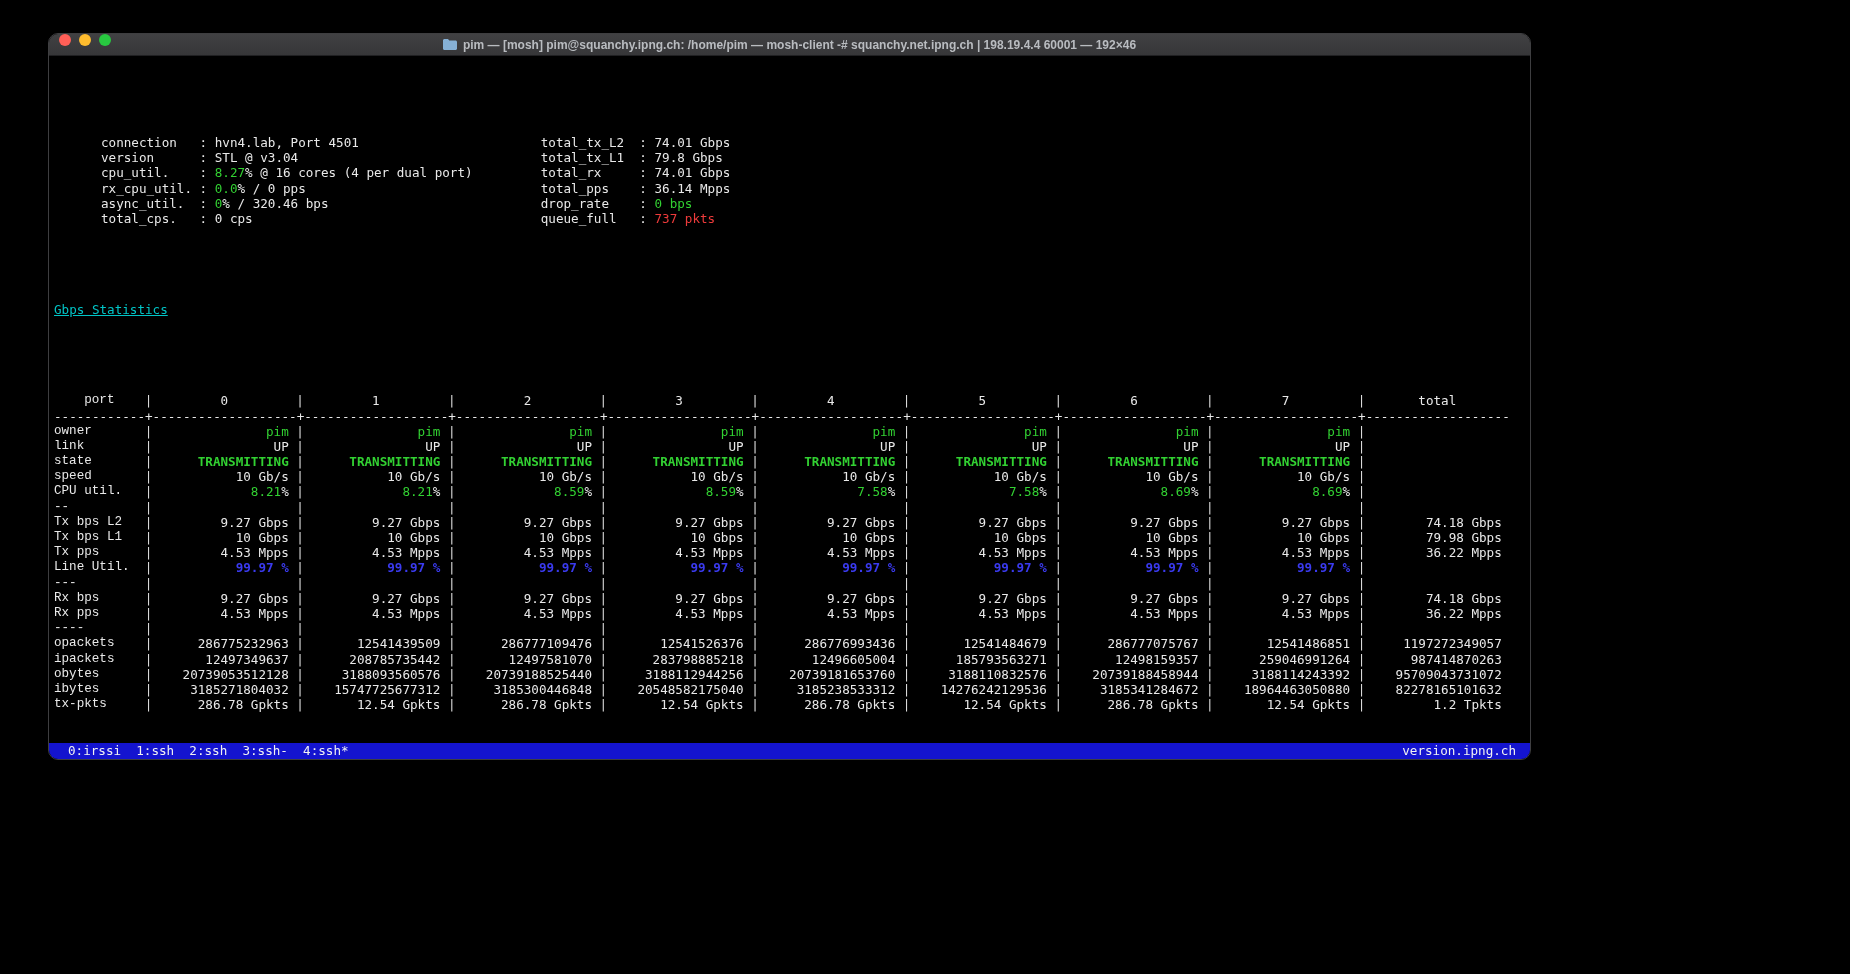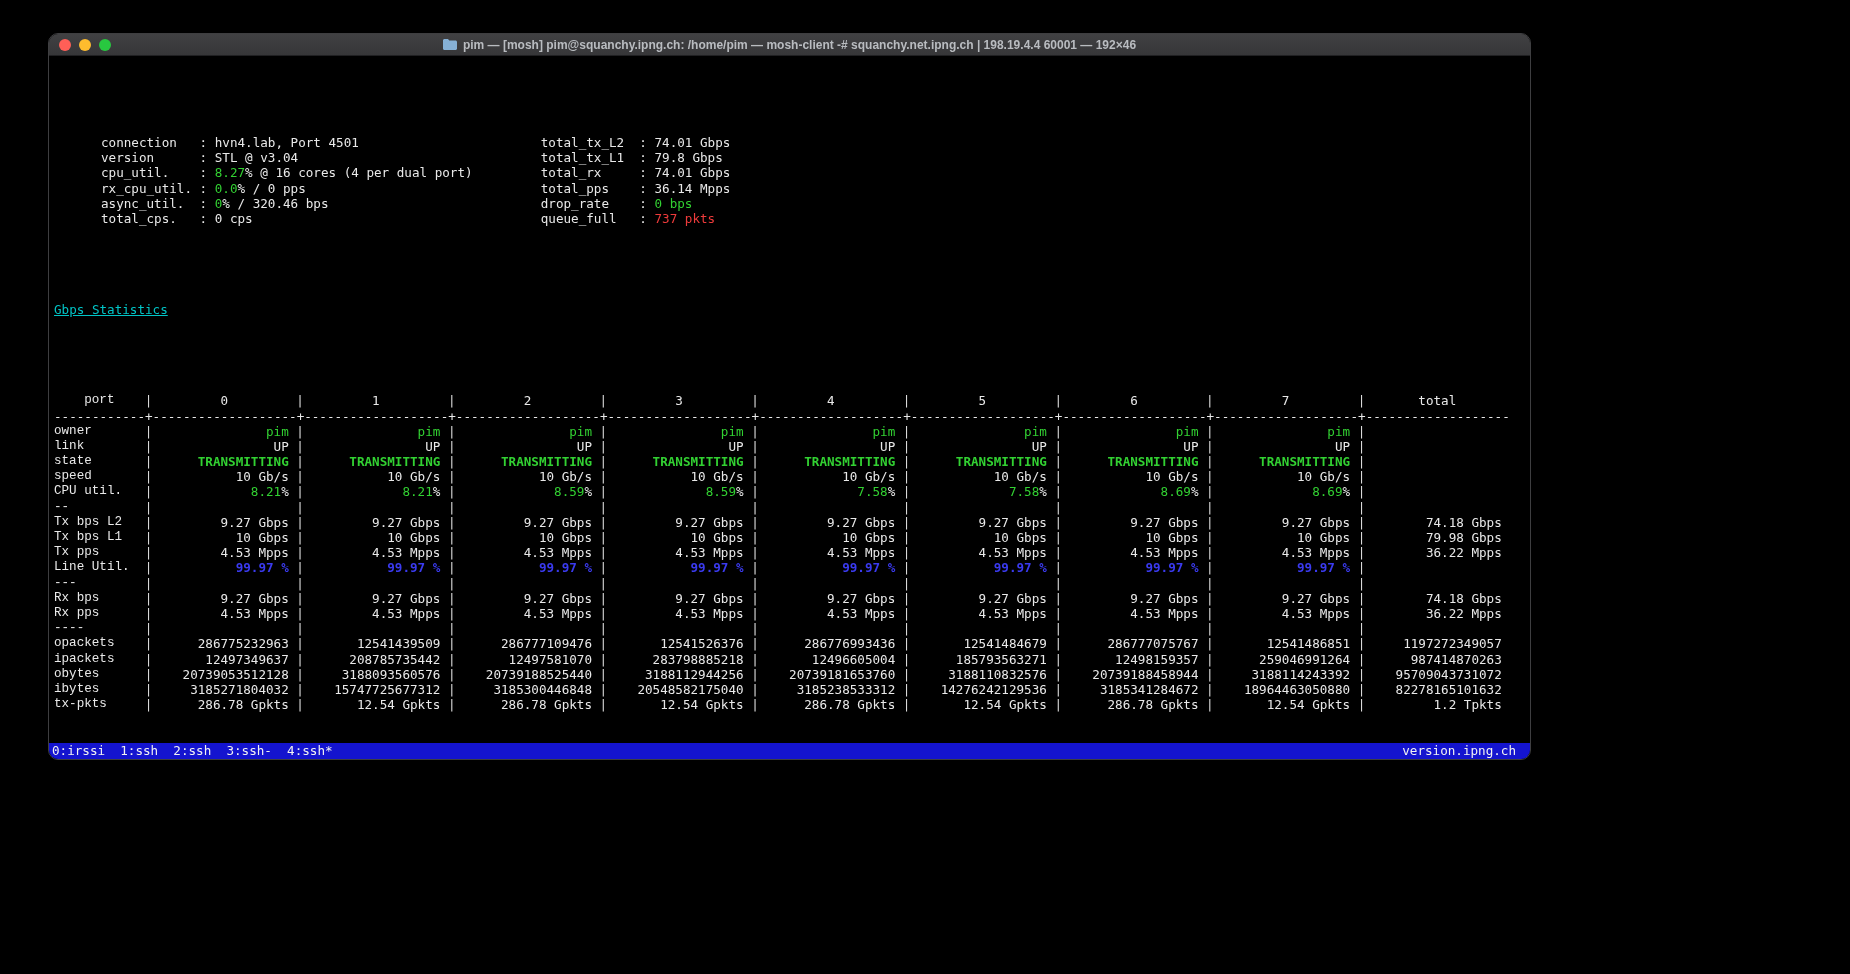--- a/index.html
+++ b/index.html
@@ -4,41 +4,41 @@
 <style>
   :root{
     --green:#32d132; --cyan:#00c5c7; --blue:#3a3aef; --red:#ef3b3b; --bar:#1414cf;
     --lh:15.2px;
   }
   *{margin:0;padding:0;box-sizing:border-box;}
   html,body{background:#000;}
   body{width:1850px;height:974px;position:relative;overflow:hidden;font-family:"DejaVu Sans Mono",monospace;}
   .window{position:absolute;left:48px;top:33px;width:1483px;height:727px;border-radius:10px;background:#000;
           border:1px solid #3e3e40;box-shadow:0 18px 45px rgba(0,0,0,.75);display:flex;flex-direction:column;overflow:hidden;}
-  .titlebar{flex:0 0 22px;background:linear-gradient(#414143,#363638);display:flex;align-items:center;position:relative;border-bottom:1px solid #202022;}
+  .titlebar{flex:0 0 22px;background:linear-gradient(#414143,#363638);display:flex;align-items:flex-start;position:relative;border-bottom:1px solid #202022;}
   .traffic{display:flex;gap:8px;margin-left:10px;z-index:2;}
   .light{width:12px;height:12px;border-radius:50%;display:inline-block;}
   .light.red{background:#ff5f57}.light.yellow{background:#febc2e}.light.green{background:#28c840}
   .title{position:absolute;left:0;right:0;top:0;bottom:0;display:flex;align-items:center;justify-content:center;gap:6px;
          font-family:"Liberation Sans",sans-serif;font-size:12px;font-weight:bold;color:#b9bcc0;white-space:pre;}
   .term{flex:1 1 auto;padding:3px 0 0 5px;font-size:12.6px;line-height:var(--lh);color:#e9e9e9;white-space:pre;overflow:hidden;}
   .line{height:var(--lh);}
   .heading{color:var(--cyan);text-decoration:underline;}
   .gs-line{position:relative;}
   .gs-col{position:absolute;top:0;white-space:pre;margin-left:47px;}
   .gs-label{display:inline-block;width:13ch;}
   .c-green{color:var(--green)} .c-red{color:var(--red)} .c-white{color:#e9e9e9}
   .trow{display:flex;}
   .lbl{width:12ch;flex:0 0 12ch;font-family:Liberation Mono, monospace;}
   .pipe{flex:0 0 1ch;width:1ch;text-align:center;color:#dcdcdc;}
   .cell{flex:0 0 19ch;width:19ch;text-align:right;padding-right:1ch;}
   .center{text-align:center;padding-right:0;}
   .green{color:var(--green)} .blue{color:var(--blue)} .bold{font-weight:bold;}
   .statusbar{flex:0 0 16px;background:var(--bar);display:flex;justify-content:space-between;align-items:center;
-             font-size:12.6px;color:#f2f2f2;padding:0 14px 0 3px;white-space:pre;line-height:16px;}
+             font-size:12.6px;color:#f2f2f2;padding:0 14px 0 19px;white-space:pre;line-height:16px;}
 </style>
 </head>
 <body>
 
 <div class="window">
   <div class="titlebar">
     <div class="traffic">
       <span class="light red"></span>
       <span class="light yellow"></span>
       <span class="light green"></span>

